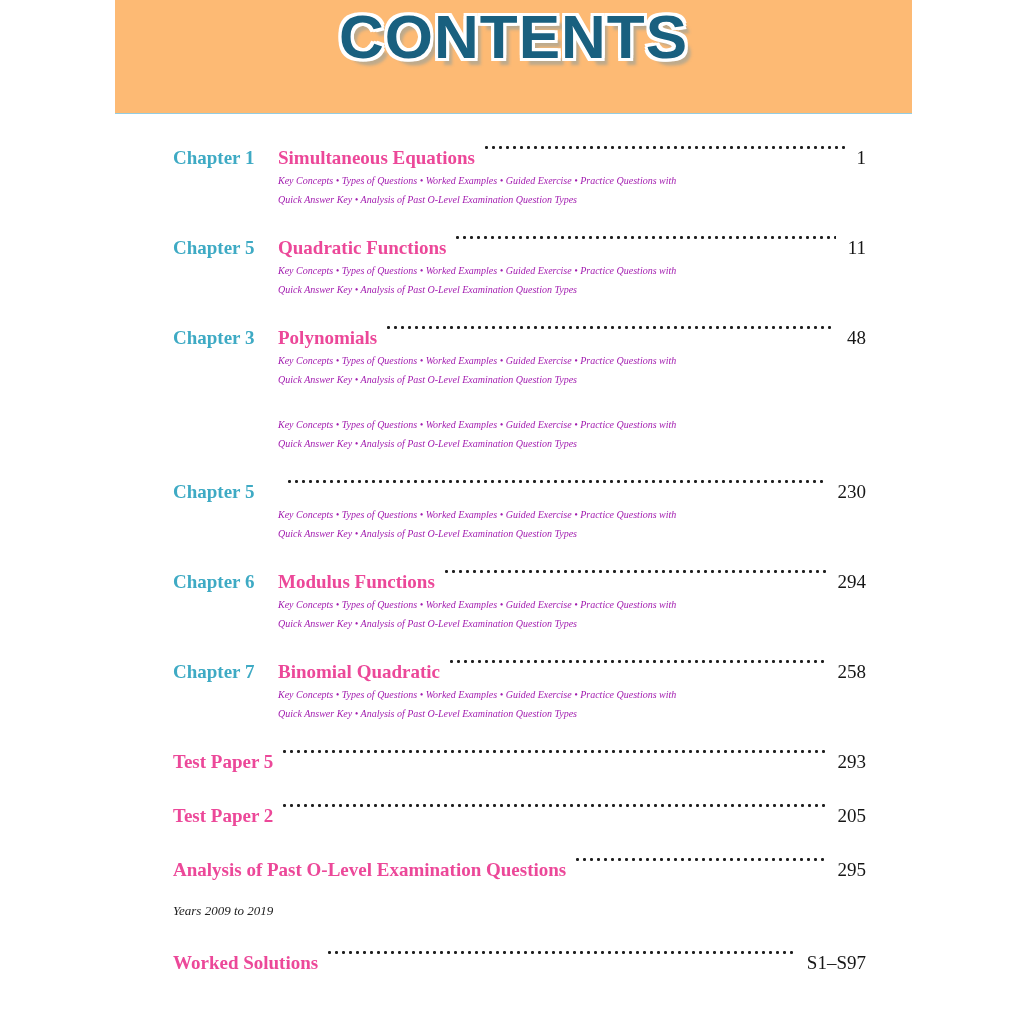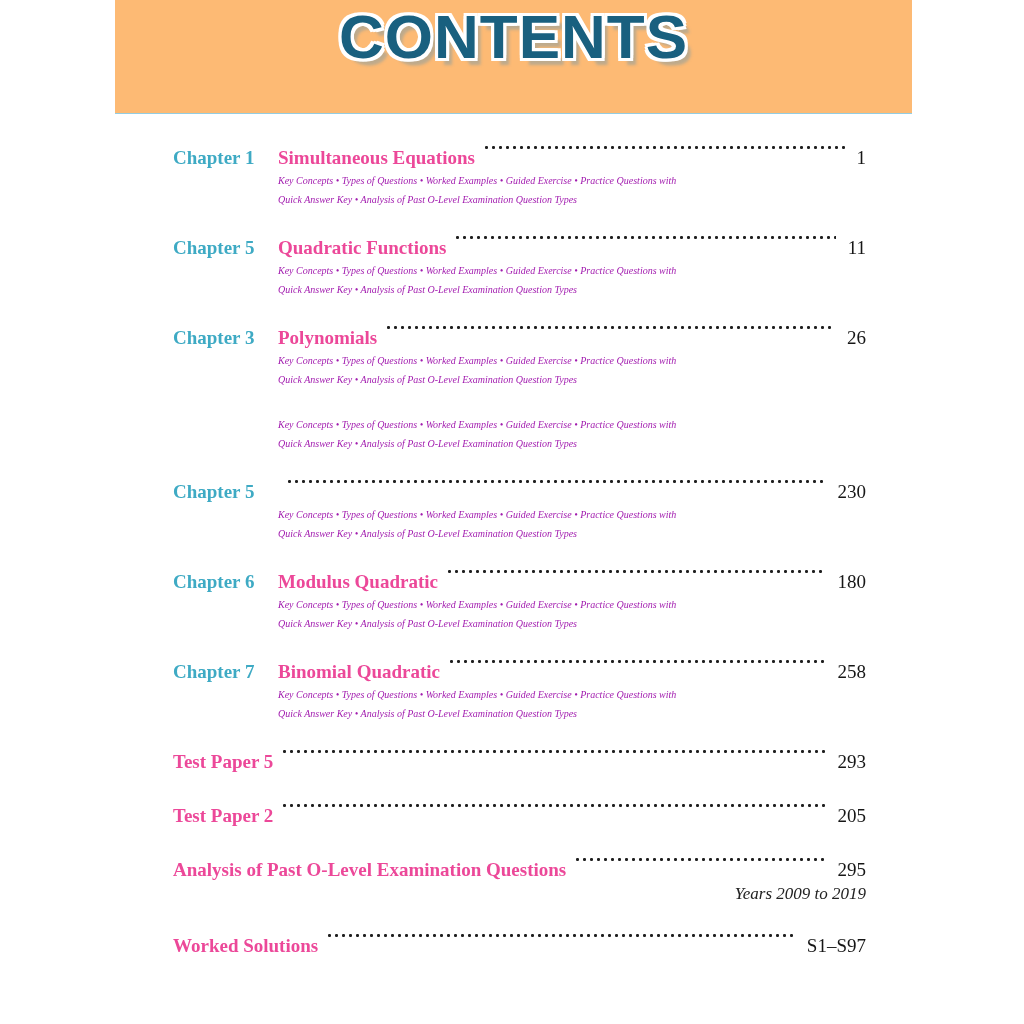--- a/index.html
+++ b/index.html
@@ -88,26 +88,25 @@
     font-style: italic;
     font-size: 10px;
     line-height: 18.5px;
     color: #a21caf;
   }
   .chapter { margin-bottom: 27px; }
 
   .extras { margin-top: 8px; }
   .extra { margin-bottom: 30px; }
   .extra-sub {
-    margin-top: 3px;
+    margin-top: 20px;
     font-style: italic;
-    font-size: 17px;
+    font-size: 13px;
     line-height: 18.5px;
     color: #222222;
-    text-align: right;
   }
 </style>
 </head>
 <body>
 
 <div class="band">
   <h1>CONTENTS</h1>
 </div>
 
 <div class="toc">
@@ -136,21 +135,21 @@
       <div>Key Concepts • Types of Questions • Worked Examples • Guided Exercise • Practice Questions with</div>
       <div>Quick Answer Key • Analysis of Past O-Level Examination Question Types</div>
     </div>
   </section>
 
   <section class="chapter">
     <div class="line">
       <span class="ch-label">Chapter 3</span>
       <span class="entry-title">Polynomials</span>
       <span class="dots"></span>
-      <span class="page-num">26</span>
+      <span class="page-num">48</span>
     </div>
     <div class="sub">
       <div>Key Concepts • Types of Questions • Worked Examples • Guided Exercise • Practice Questions with</div>
       <div>Quick Answer Key • Analysis of Past O-Level Examination Question Types</div>
     </div>
   </section>
 
   <section class="chapter">
     <div class="sub">
       <div>Key Concepts • Types of Questions • Worked Examples • Guided Exercise • Practice Questions with</div>
@@ -166,23 +165,23 @@
     </div>
     <div class="sub">
       <div>Key Concepts • Types of Questions • Worked Examples • Guided Exercise • Practice Questions with</div>
       <div>Quick Answer Key • Analysis of Past O-Level Examination Question Types</div>
     </div>
   </section>
 
   <section class="chapter">
     <div class="line">
       <span class="ch-label">Chapter 6</span>
-      <span class="entry-title">Modulus Quadratic</span>
-      <span class="dots"></span>
-      <span class="page-num">180</span>
+      <span class="entry-title">Modulus Functions</span>
+      <span class="dots"></span>
+      <span class="page-num">294</span>
     </div>
     <div class="sub">
       <div>Key Concepts • Types of Questions • Worked Examples • Guided Exercise • Practice Questions with</div>
       <div>Quick Answer Key • Analysis of Past O-Level Examination Question Types</div>
     </div>
   </section>
 
   <section class="chapter">
     <div class="line">
       <span class="ch-label">Chapter 7</span>

